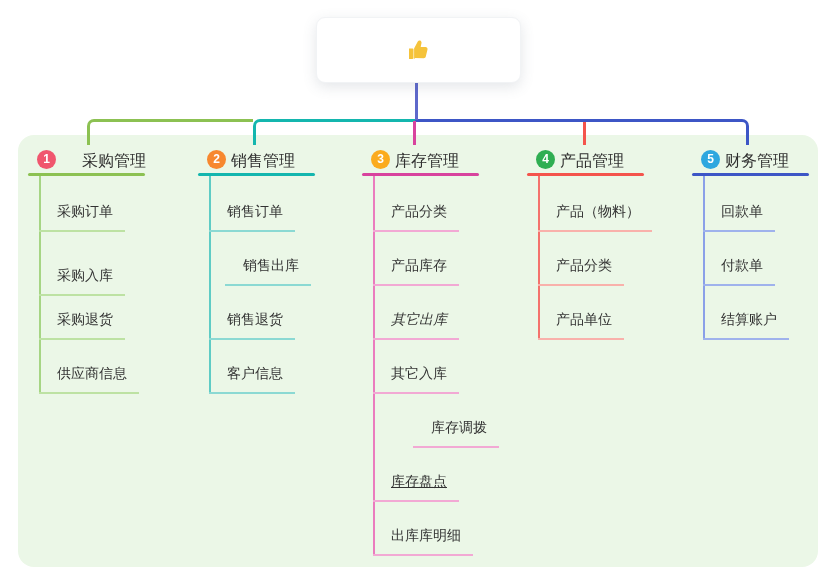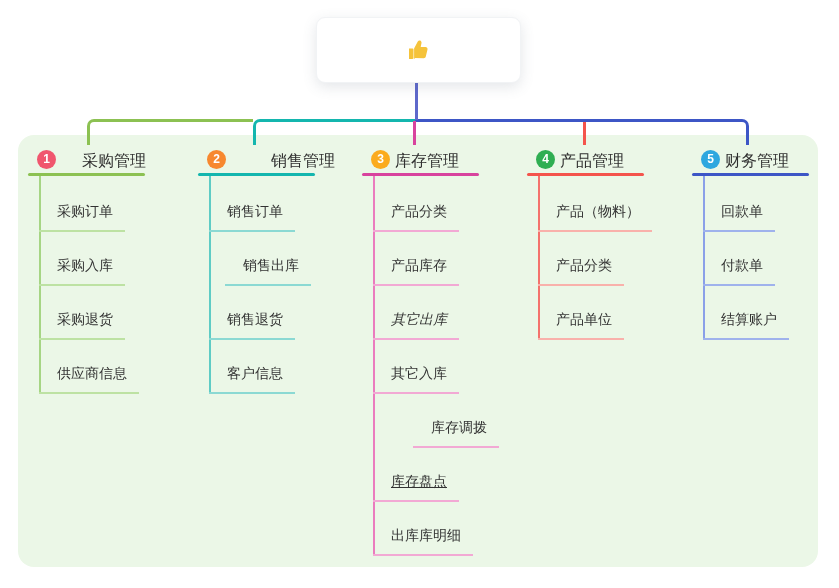--- a/index.html
+++ b/index.html
@@ -73,25 +73,25 @@
       <path id="thumbHand" d="M7.8 21c-.4 0-.7-.3-.7-.7v-9.6c0-.2 0-.4.1-.5l3.6-6.6c.4-.8 1.3-1.2 2.2-1 1 .3 1.7 1.3 1.5 2.4l-.8 3.9h4.8c1.3 0 2.3 1.2 2 2.5l-1.7 7.2c-.2 1-1.1 1.7-2.1 1.7l-8.9-.3z" fill="#f5c33b"></path>
     </svg>
   </div>
 
   <div id="branches">
       <div class="badge" style="left: 37px; top: 150px; background: rgb(240, 86, 110);">1</div>
       <div class="branch-title" style="left: 69px; top: 151px; margin-left: 13px;">采购管理</div>
       <div class="title-underline" style="left: 28px; top: 173px; width: 117px; background: rgb(140, 193, 82);"></div>
       <div class="spine" style="left: 39px; top: 176px; height: 218px; background: rgb(166, 213, 132);"></div>
       <div class="child" style="left: 39px; top: 190px; border-bottom-color: rgb(189, 226, 163);">采购订单</div>
-      <div class="child" style="left: 39px; top: 244px; border-bottom-color: rgb(189, 226, 163); font-family: Liberation Serif, serif;">采购入库</div>
+      <div class="child" style="left: 39px; top: 254px; border-bottom-color: rgb(189, 226, 163); font-family: Liberation Serif, serif;">采购入库</div>
       <div class="child" style="left: 39px; top: 298px; border-bottom-color: rgb(189, 226, 163);">采购退货</div>
       <div class="child" style="left: 39px; top: 352px; border-bottom-color: rgb(189, 226, 163);">供应商信息</div>
       <div class="badge" style="left: 207px; top: 150px; background: rgb(247, 136, 47);">2</div>
-      <div class="branch-title" style="left: 231px; top: 151px; margin-left: 40px;">销售管理</div>
+      <div class="branch-title" style="left: 231px; top: 151px;">销售管理</div>
       <div class="title-underline" style="left: 198px; top: 173px; width: 117px; background: rgb(20, 182, 174);"></div>
       <div class="spine" style="left: 209px; top: 176px; height: 218px; background: rgb(95, 204, 197);"></div>
       <div class="child" style="left: 209px; top: 190px; border-bottom-color: rgb(139, 217, 211);">销售订单</div>
       <div class="child" style="left: 225px; top: 244px; border-bottom-color: rgb(139, 217, 211);">销售出库</div>
       <div class="child" style="left: 209px; top: 298px; border-bottom-color: rgb(139, 217, 211);">销售退货</div>
       <div class="child" style="left: 209px; top: 352px; border-bottom-color: rgb(139, 217, 211);">客户信息</div>
       <div class="badge" style="left: 371px; top: 150px; background: rgb(251, 171, 29);">3</div>
       <div class="branch-title" style="left: 395px; top: 151px;">库存管理</div>
       <div class="title-underline" style="left: 362px; top: 173px; width: 117px; background: rgb(216, 67, 158);"></div>
       <div class="spine" style="left: 373px; top: 176px; height: 380px; background: rgb(234, 124, 190);"></div>

